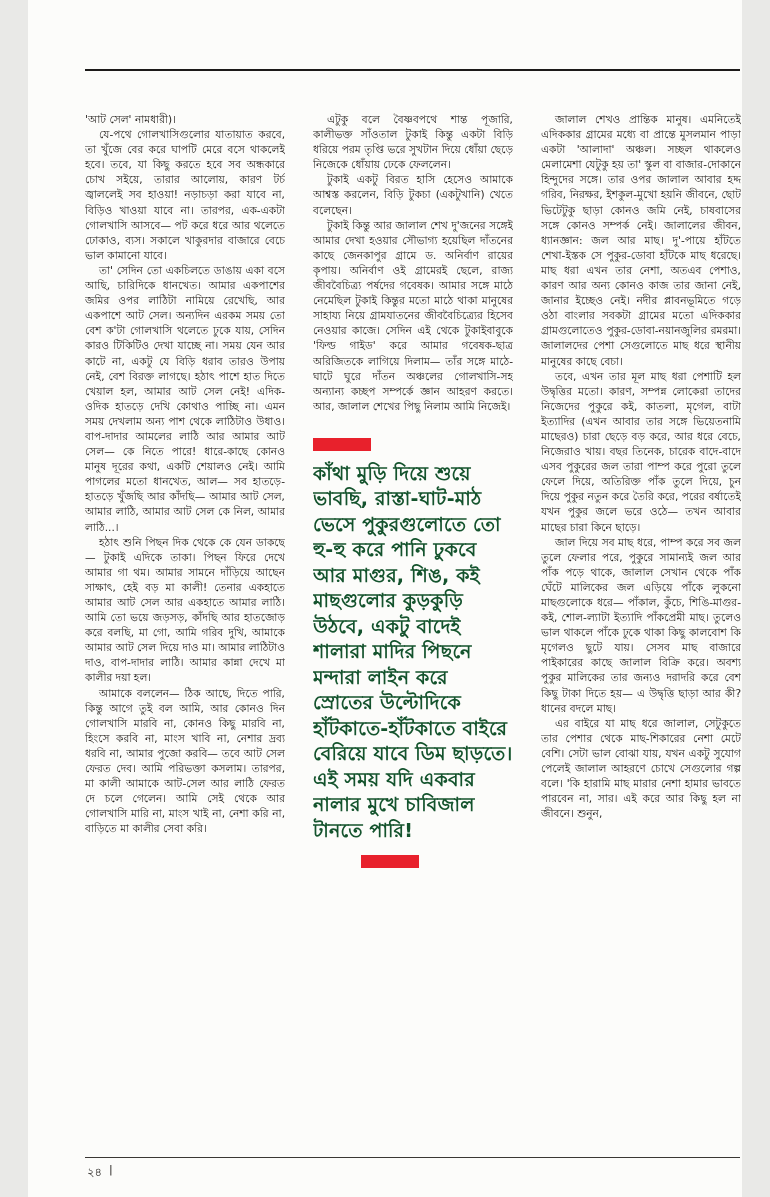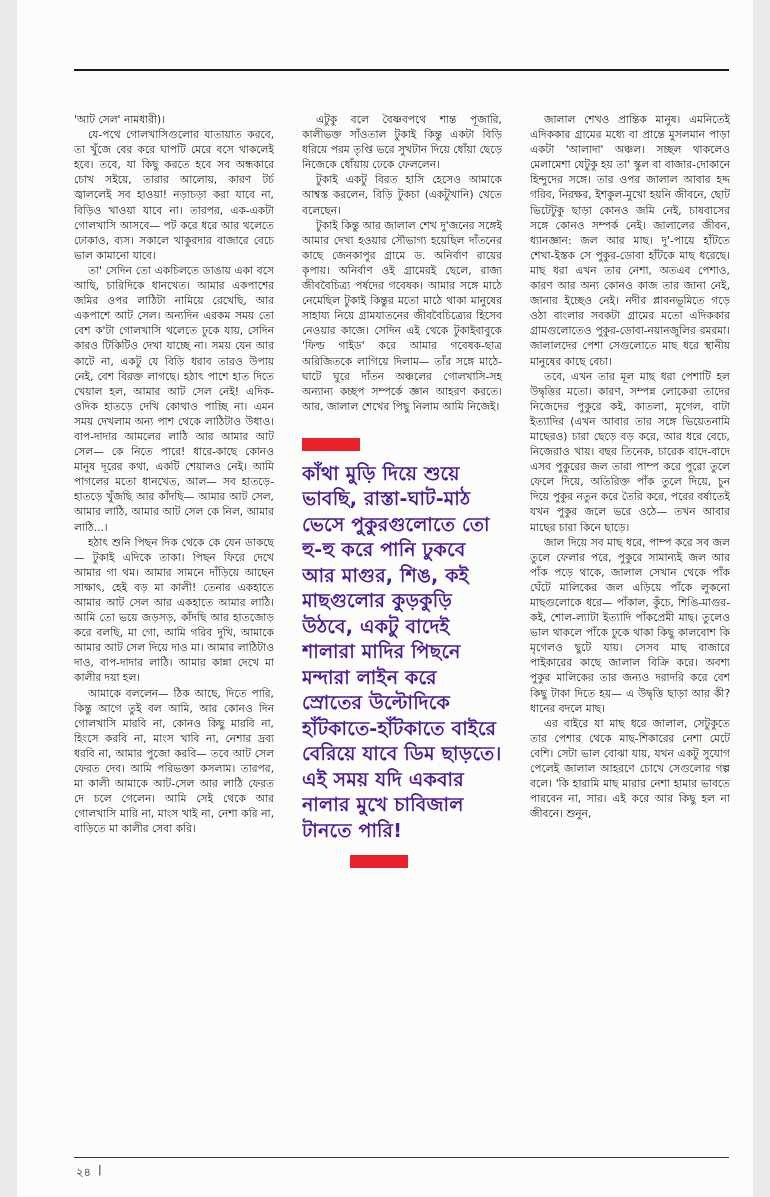--- a/index.html
+++ b/index.html
@@ -4,21 +4,20 @@
 <style>
   html,body { margin:0; padding:0; background:#e9e9e7; }
   .page {
     position:relative;
     width:714px; height:1197px;
     margin:0 auto;
     background:#fcfcfa;
     font-family:"DejaVu Sans","Liberation Sans",sans-serif;
     color:#26221f;
     overflow:hidden;
-    padding-left:22px;
   }
   .rule-top {
     position:absolute; left:57px; width:655px; top:69px; height:2px;
     background:#1c1a19;
   }
   .rule-bottom {
     position:absolute; left:57px; width:655px; top:1157px; height:1px;
     background:#3a3734;
   }
   .content {
@@ -36,21 +35,21 @@
   .pullquote { margin-top:24px; }
   .redbar {
     width:58px; height:13px;
     background:#e8212c;
   }
   .redbar.top { margin-bottom:10px; }
   .redbar.bottom { margin-top:12px; margin-left:48px; }
   .pq-text {
     font-size:19px; line-height:25.5px;
     font-weight:bold;
-    color:#4c1d95;
+    color:#14532d;
     text-align:left;
     letter-spacing:0.2px;
   }
   .footer {
     position:absolute; left:59px; top:1164px;
     font-size:11.5px; color:#211e1c;
     display:flex; align-items:flex-start; gap:7px;
   }
   .footer .sep { color:#211e1c; font-size:11px; position:relative; top:-1px; }
   .footer .wordmark { letter-spacing:1px;margin-top:32px; }

